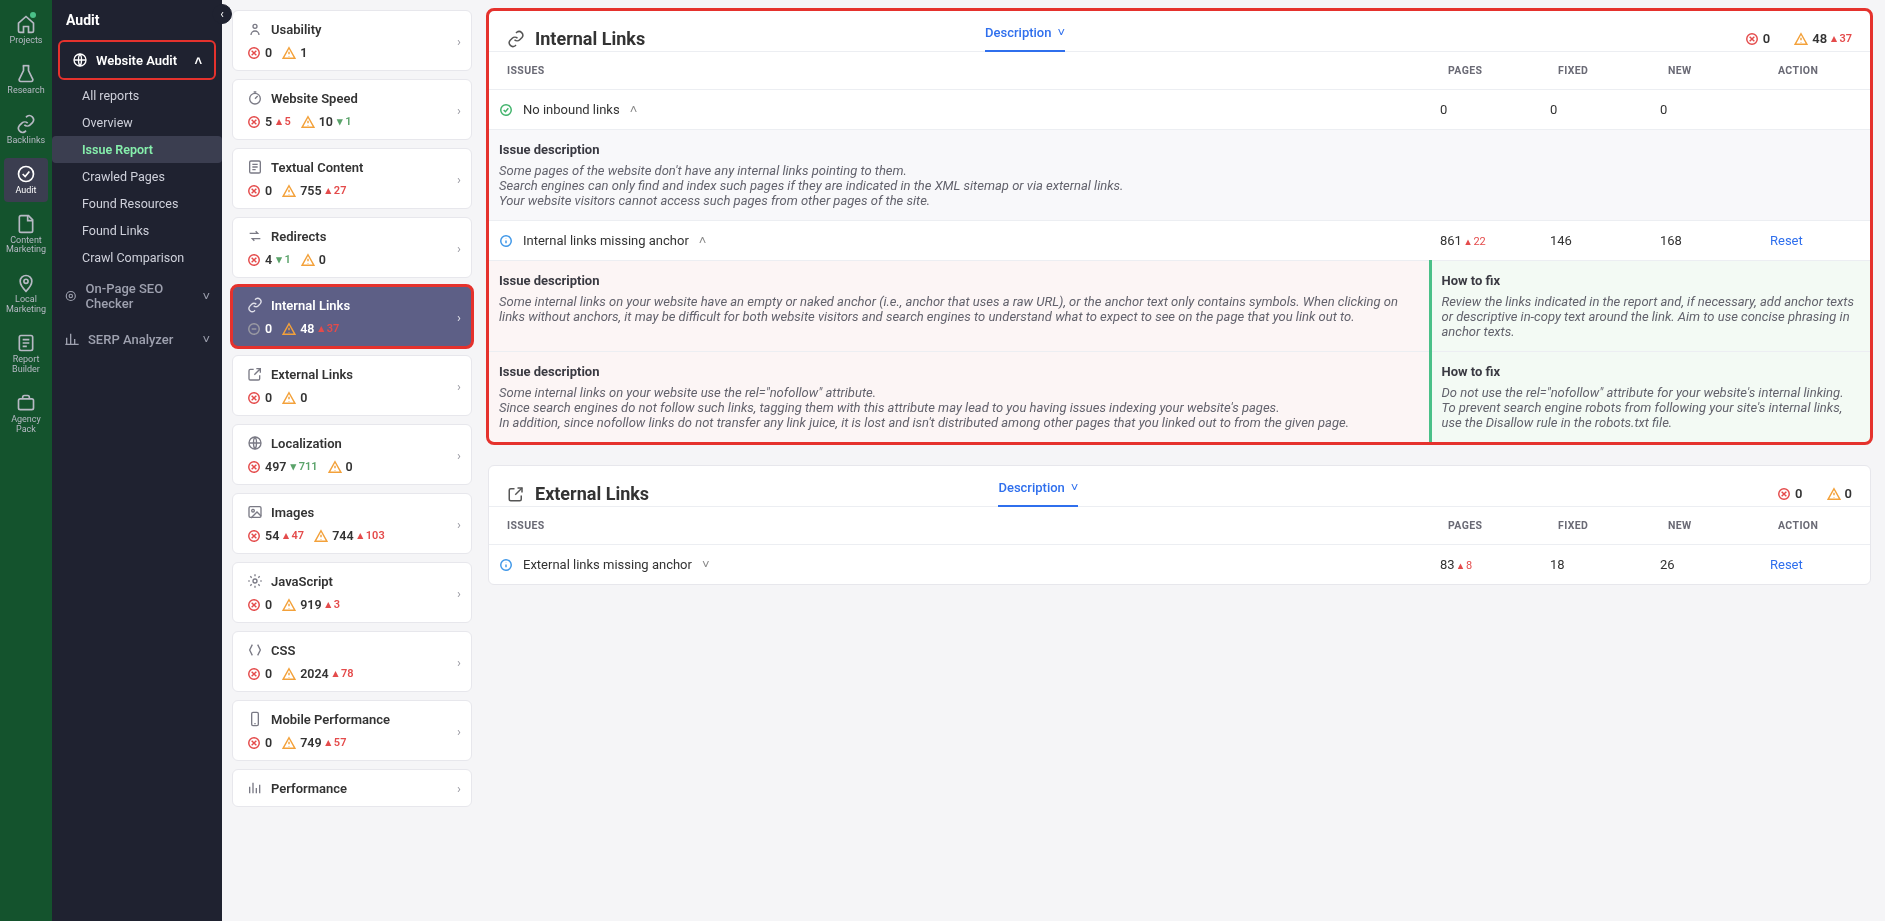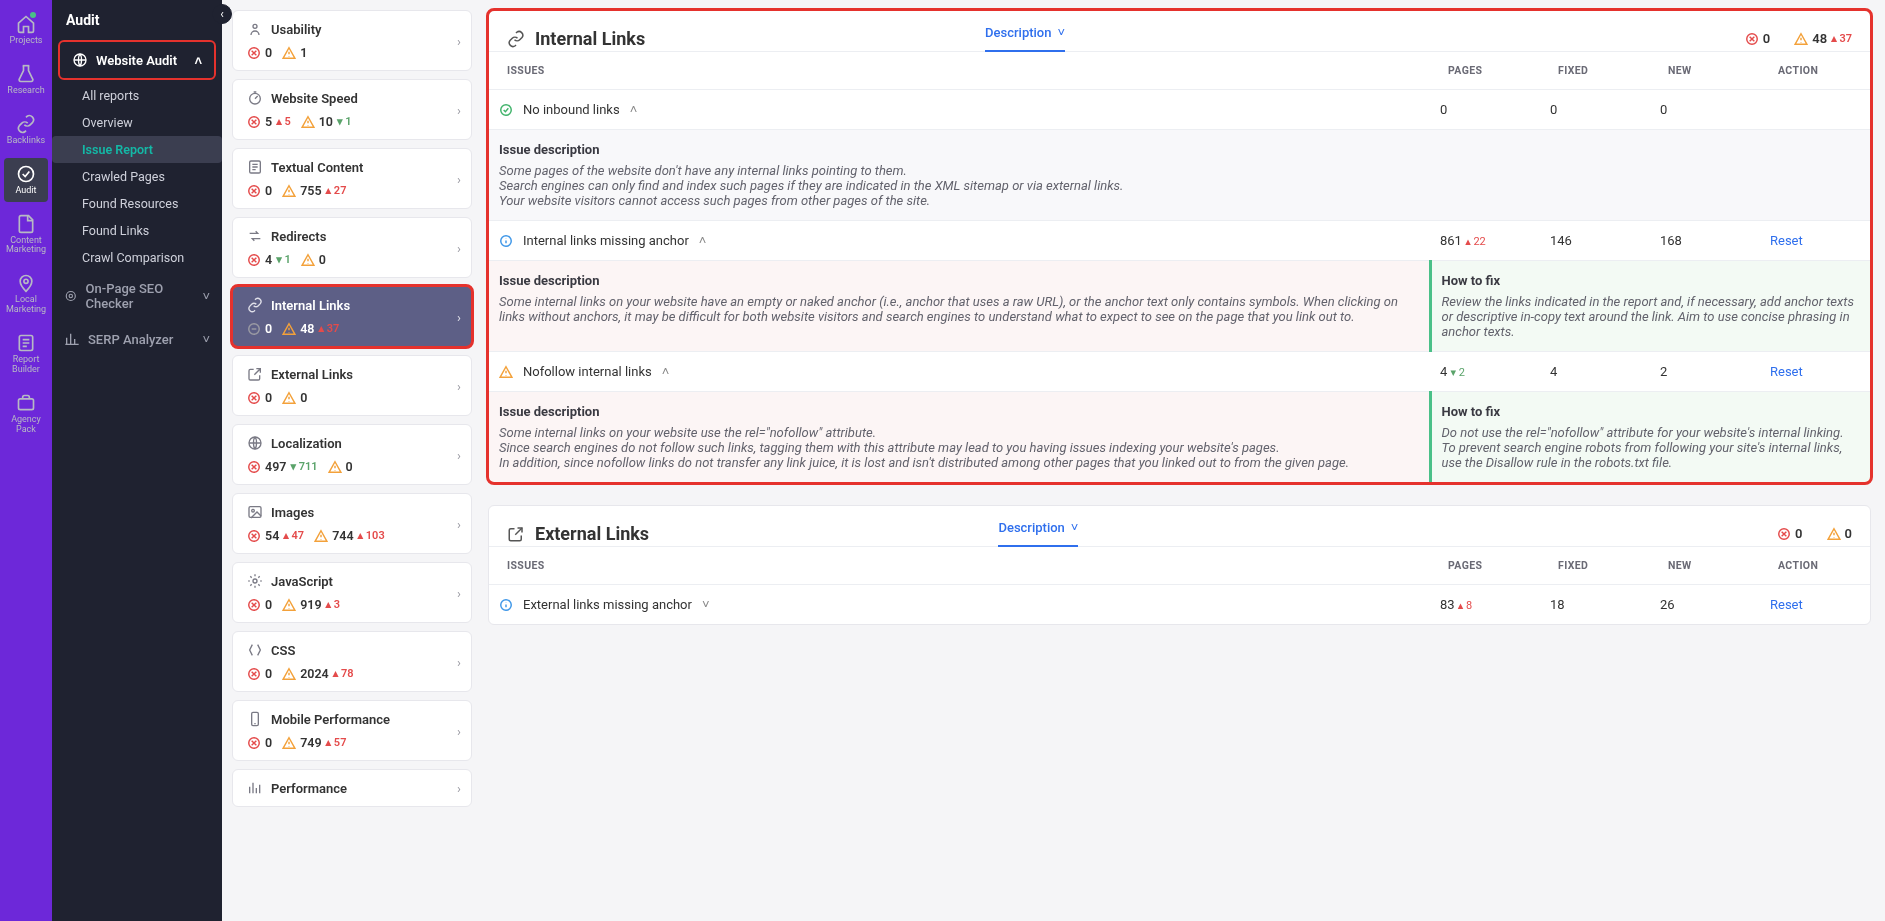--- a/index.html
+++ b/index.html
@@ -8,21 +8,21 @@
     font-size: 13px;
     color: #333;
     background: #f5f5f7;
     display: flex;
     height: 100vh;
     overflow: hidden;
   }
   
   .icon-rail {
     width: 52px;
-    background: #6d28d9;
+    background: #14532d;
     display: flex;
     flex-direction: column;
     align-items: center;
     padding-top: 8px;
     gap: 6px;
     flex-shrink: 0;
   }
   .rail-item {
     width: 44px;
     padding: 6px 2px;
@@ -62,21 +62,21 @@
     padding: 10px 12px; cursor:pointer; font-weight:600; font-size:13px; color:#fff;
   }
   .sb-section .chev { margin-left:auto; }
   .sb-sub {
     padding: 6px 12px 6px 30px;
     font-size: 12.5px;
     color:#cfd1db;
     cursor:pointer;
     border-radius:4px;
   }
-  .sb-sub.active { background:#3b3e50; color:#14b8a6; font-weight:600; }
+  .sb-sub.active { background:#3b3e50; color:#86efac; font-weight:600; }
   .sb-hl-red { border:2px solid #e5322d; border-radius:6px; margin:2px 6px; }
   .sb-gray .sb-section { color:#9ea1af; font-weight:500; }
 
   
   .main { flex:1; display:flex; flex-direction:column; overflow:hidden; }
   .tabs-bar {
     background:#fff; padding:8px 14px; border-bottom:1px solid #eee;
     display:flex; gap:0;
   }
   .tab {
@@ -666,36 +666,20 @@
           <tr class="desc-row red green">
             <td class="left" colspan="1">
               <span class="dttl">Issue description</span>
               <span class="ital">Some internal links on your website have an empty or naked anchor (i.e., anchor that uses a raw URL), or the anchor text only contains symbols. When clicking on links without anchors, it may be difficult for both website visitors and search engines to understand what to expect to see on the page that you link out to.</span>
             </td>
             <td class="right" colspan="4">
               <span class="dttl">How to fix</span>
               <span class="ital">Review the links indicated in the report and, if necessary, add anchor texts or descriptive in-copy text around the link. Aim to use concise phrasing in anchor texts.</span>
             </td>
           </tr>
-      <tr>
-        <td>
-                  <div class="issue-name">
-                    <svg class="ic ic-warn" viewBox="0 0 24 24" fill="none" stroke="currentColor" stroke-width="2.5">
-                      <path d="M12 3l10 18H2z"></path>
-                      <path d="M12 10v4M12 17v1"></path>
-                    </svg>
-                    <span>Nofollow internal links</span> 
-                    <span style="color:#888">˄</span>
-                  </div>
-                </td>
-        <td class="numcell"><span>4</span> <span class="delta-down">▾ 2</span></td>
-        <td class="numcell">4</td>
-        <td class="numcell">2</td>
-        <td class="numcell"><span class="reset">Reset</span></td>
-      </tr>
           <tr class="desc-row red green">
             <td class="left" colspan="1">
               <span class="dttl">Issue description</span>
               <span class="ital">Some internal links on your website use the rel="nofollow" attribute.<br>Since search engines do not follow such links, tagging them with this attribute may lead to you having issues indexing your website's pages.<br>In addition, since nofollow links do not transfer any link juice, it is lost and isn't distributed among other pages that you linked out to from the given page.</span>
             </td>
             <td class="right" colspan="4">
               <span class="dttl">How to fix</span>
               <span class="ital">Do not use the rel="nofollow" attribute for your website's internal linking.<br>To prevent search engine robots from following your site's internal links, use the Disallow rule in the robots.txt file.</span>
             </td>
           </tr>

